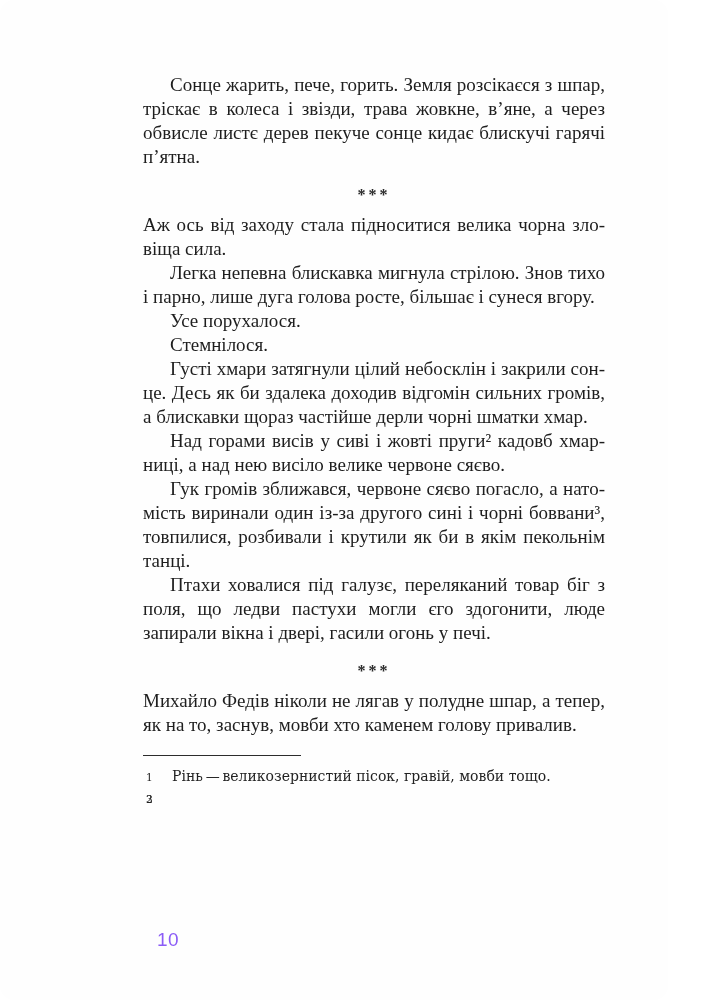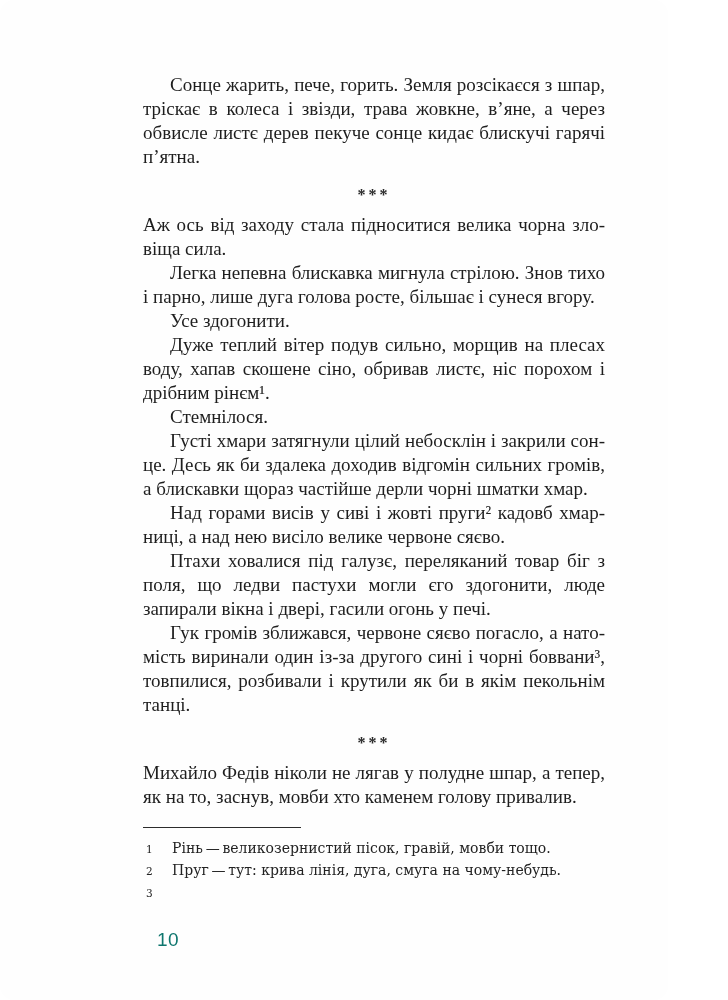--- a/index.html
+++ b/index.html
@@ -66,54 +66,53 @@
     top: 1px;
     font-size: 10.5px;
   }
   .folio {
     position: absolute;
     left: 157px;
     top: 929px;
     font-family: "Liberation Sans", sans-serif;
     font-size: 19px;
     letter-spacing: 0.5px;
-    color: #0f766e;
+    color: #8b5cf6;
   }
 </style>
 </head>
 <body>
 
 <div class="page">
   <div class="text-block">
 
     <p class="body-par indent">Сонце жарить, пече, горить. Земля розсікаєся з шпар, тріскає в колеса і звізди, трава жовкне, в’яне, а через обвисле листє дерев пекуче сонце кидає блискучі га­рячі п’ятна.</p>
 
     <div class="sep">***</div>
 
     <p class="body-par">Аж ось від заходу стала підноситися велика чорна зло­віща сила.</p>
     <p class="body-par indent">Легка непевна блискавка мигнула стрілою. Знов тихо і парно, лише дуга голова росте, більшає і сунеся вгору.</p>
-    <p class="body-par indent">Усе здогонити.</p>
-    <p class="body-par indent">Дуже теплий вітер подув сильно, морщив на плесах воду, хапав скошене сіно, обривав листє, ніс порохом і дрібним рінєм¹.</p>
+    <p class="body-par indent">Усе порухалося.</p>
     <p class="body-par indent">Стемнілося.</p>
     <p class="body-par indent">Густі хмари затягнули цілий небосклін і закрили сон­це. Десь як би здалека доходив відгомін сильних громів, а блискавки щораз частійше дерли чорні шматки хмар.</p>
     <p class="body-par indent">Над горами висів у сиві і жовті пруги² кадовб хмар­ниці, а над нею висіло велике червоне сяєво.</p>
+    <p class="body-par indent">Гук громів зближався, червоне сяєво погасло, а нато­мість виринали один із-за другого сині і чорні боввани³, товпилися, розбивали і крутили як би в якім пекольнім танці.</p>
     <p class="body-par indent">Птахи ховалися під галузє, переляканий товар біг з поля, що ледви пастухи могли єго здогонити, люде запирали вікна і двері, гасили огонь у печі.</p>
-    <p class="body-par indent">Гук громів зближався, червоне сяєво погасло, а нато­мість виринали один із-за другого сині і чорні боввани³, товпилися, розбивали і крутили як би в якім пекольнім танці.</p>
 
     <div class="sep">***</div>
 
     <p class="body-par">Михайло Федів ніколи не лягав у полудне шпар, а тепер, як на то, заснув, мовби хто каменем голову привалив.</p>
 
     <div class="footnotes">
       <div class="fn-rule"></div>
       <div class="fn">
         <span class="fn-num">1</span><span>Рінь — великозернистий пісок, гравій, мовби тощо.</span>
       </div>
       <div class="fn">
-        <span class="fn-num">2</span><span>Пруг — тут: крива лінія, дуга, смуга на чому-небудь.</span>
+        <span class="fn-num">2</span>
       </div>
       <div class="fn">
         <span class="fn-num">3</span>
       </div>
     </div>
   </div>
 
   <div class="folio">10</div>
 </div>
 

